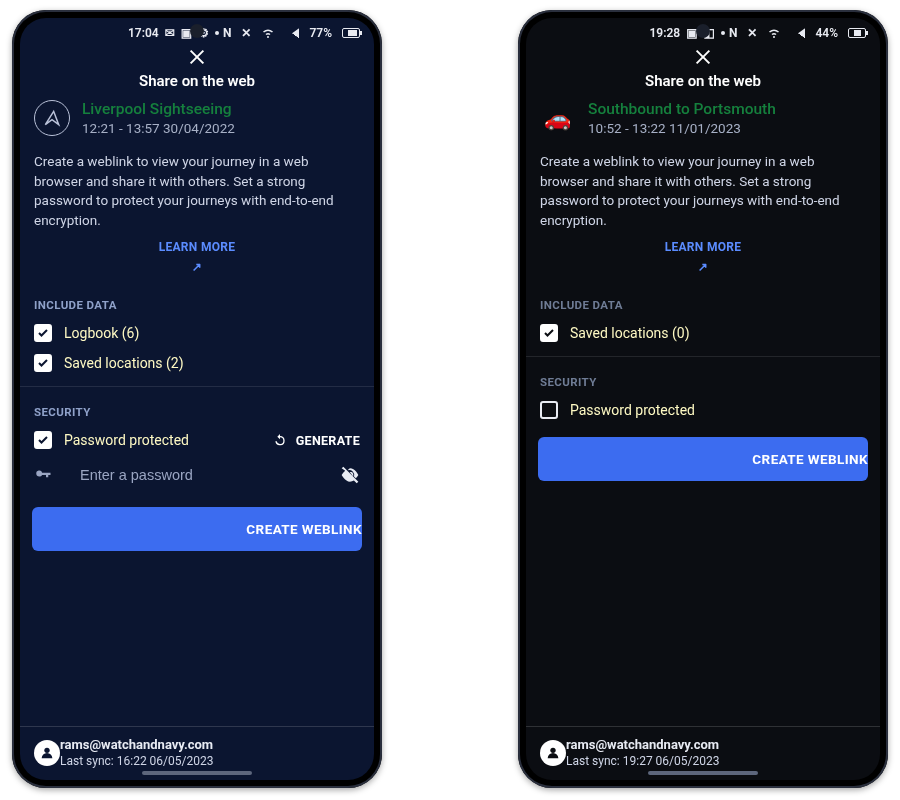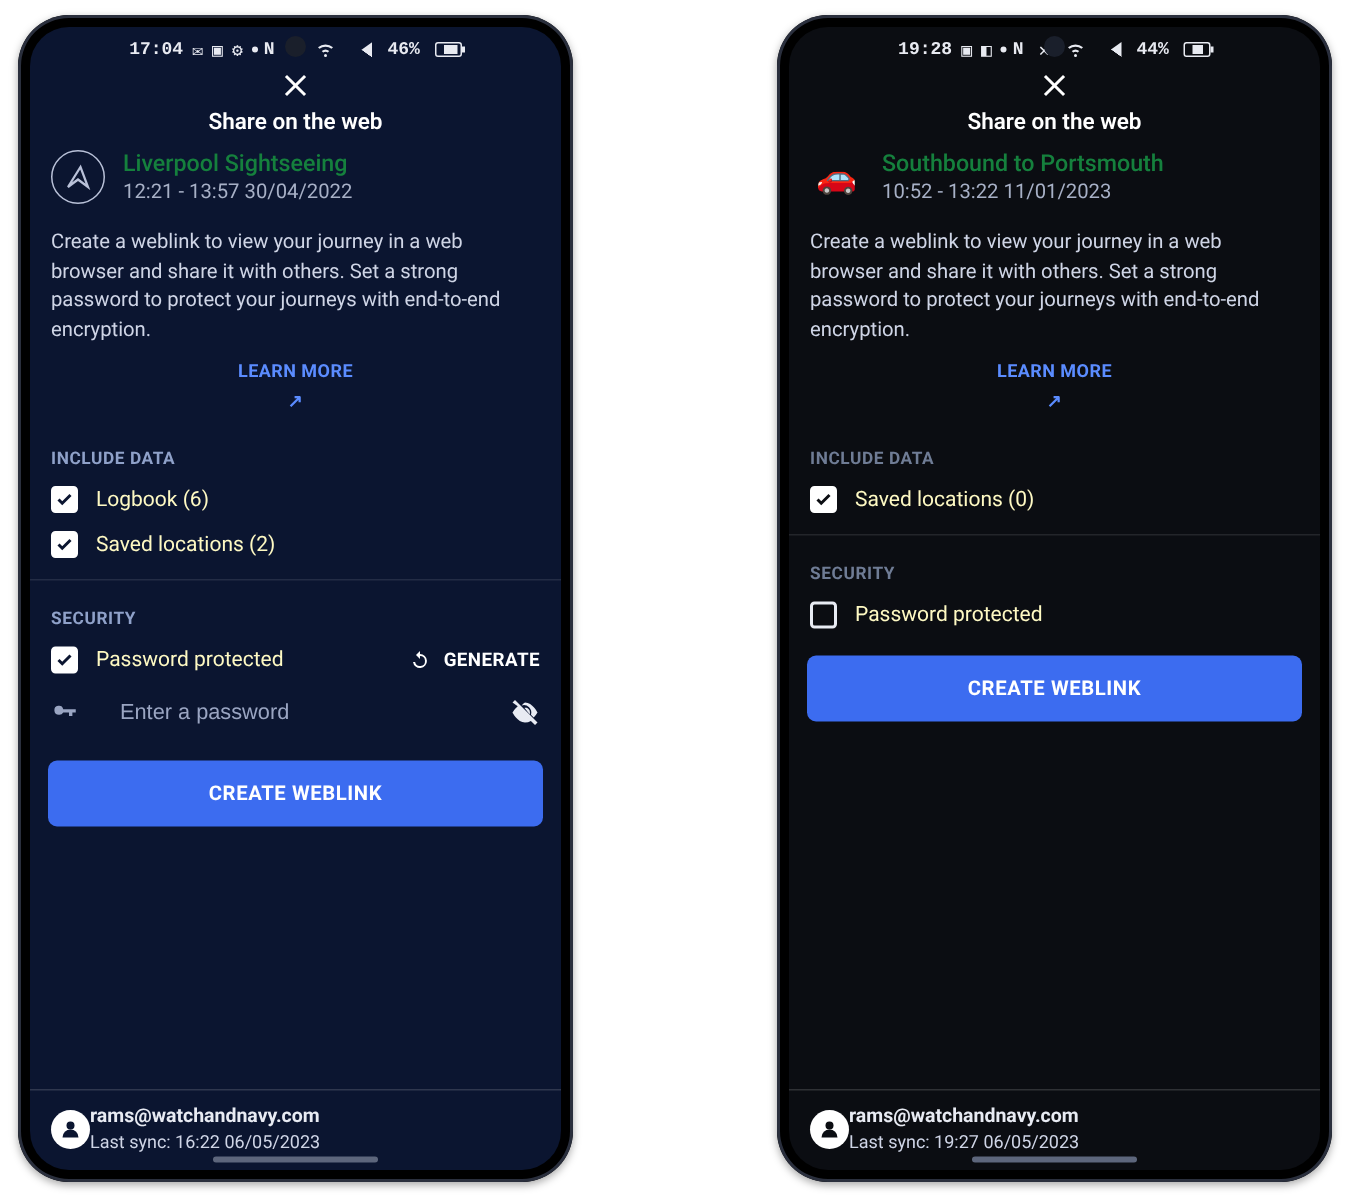--- a/index.html
+++ b/index.html
@@ -35,22 +35,22 @@
   .camera {
     position: absolute; top: 14px; left: 50%; transform: translateX(-50%);
     width: 14px; height: 14px; border-radius: 50%;
     background: #1a1f2b;
     z-index: 10;
   }
 
   
   .statusbar {
     height: 30px; display: flex; align-items: center;
-    justify-content: center;
-    padding: 0 14px; font-size: 12px; color: #e8eaf1; font-weight: 600; font-family: Liberation Mono, monospace;
+    justify-content: flex-end;
+    padding: 0 14px; font-size: 12px; color: #e8eaf1; font-weight: 600;
   }
   .statusbar .left, .statusbar .right { display: flex; align-items: center; gap: 6px; }
   .statusbar .icons span { margin-left: 4px; font-size: 12px; }
   .sb-dot { width:4px; height:4px; border-radius:50%; background:#e8eaf1; display:inline-block; }
 
   .sb-sig {
     width: 14px; height: 10px; position: relative; display:inline-block;
   }
   .sb-sig::before {
     content:""; position:absolute; inset:0;
@@ -112,21 +112,21 @@
   .pwd-row { display:flex; align-items:center; gap:28px; padding: 10px 14px 16px; color:#9aa5c2; }
   .pwd-row input {
     flex:1; background:transparent; border:none; outline:none;
     color:#e8ebf3; font-size:14.5px;
   }
   .pwd-row input::placeholder { color:#9aa5c2; }
 
   .cta {
     margin: 6px 12px; height:44px; border-radius:6px;
     background:#3c6cf0; color:#fff; font-size:13.5px; font-weight:700;
-    letter-spacing:.4px; display:flex; align-items:center; justify-content:center;
+    letter-spacing:.4px; display:flex; align-items:center; justify-content:flex-end;
   }
   .content { flex:1; overflow:hidden; }
 
   .footer {
     border-top: 1px solid rgba(255,255,255,.15);
     display:flex; align-items:center; padding: 10px 14px 12px;
     color:#e8ebf3;
   }
   .footer .avatar {
     width:26px; height:26px; border-radius:50%; background:#fff;
@@ -162,21 +162,21 @@
         </div>
         <div class="right icons">
           <span style="font-weight:700;">N</span>
           <span>✕</span>
           <span>
             <svg width="14" height="12" viewBox="0 0 24 24">
                 <path fill="#e8eaf1" d="M12 18a2 2 0 1 0 .001 4A2 2 0 0 0 12 18zm-5-4a8 8 0 0 1 10 0l-2 2a5 5 0 0 0-6 0zM2 9a16 16 0 0 1 20 0l-2 2a13 13 0 0 0-16 0z"></path>
               </svg>
           </span>
           <span class="sb-sig"></span>
-          <span>46%</span>
+          <span>77%</span>
           <span class="sb-batt">
               <span class="fill" style="width:58%"></span>
             </span>
         </div>
       </div>
 
       <div class="appbar">
         <div class="x-icon"></div>
         <div>Share on the web</div>
       </div>

